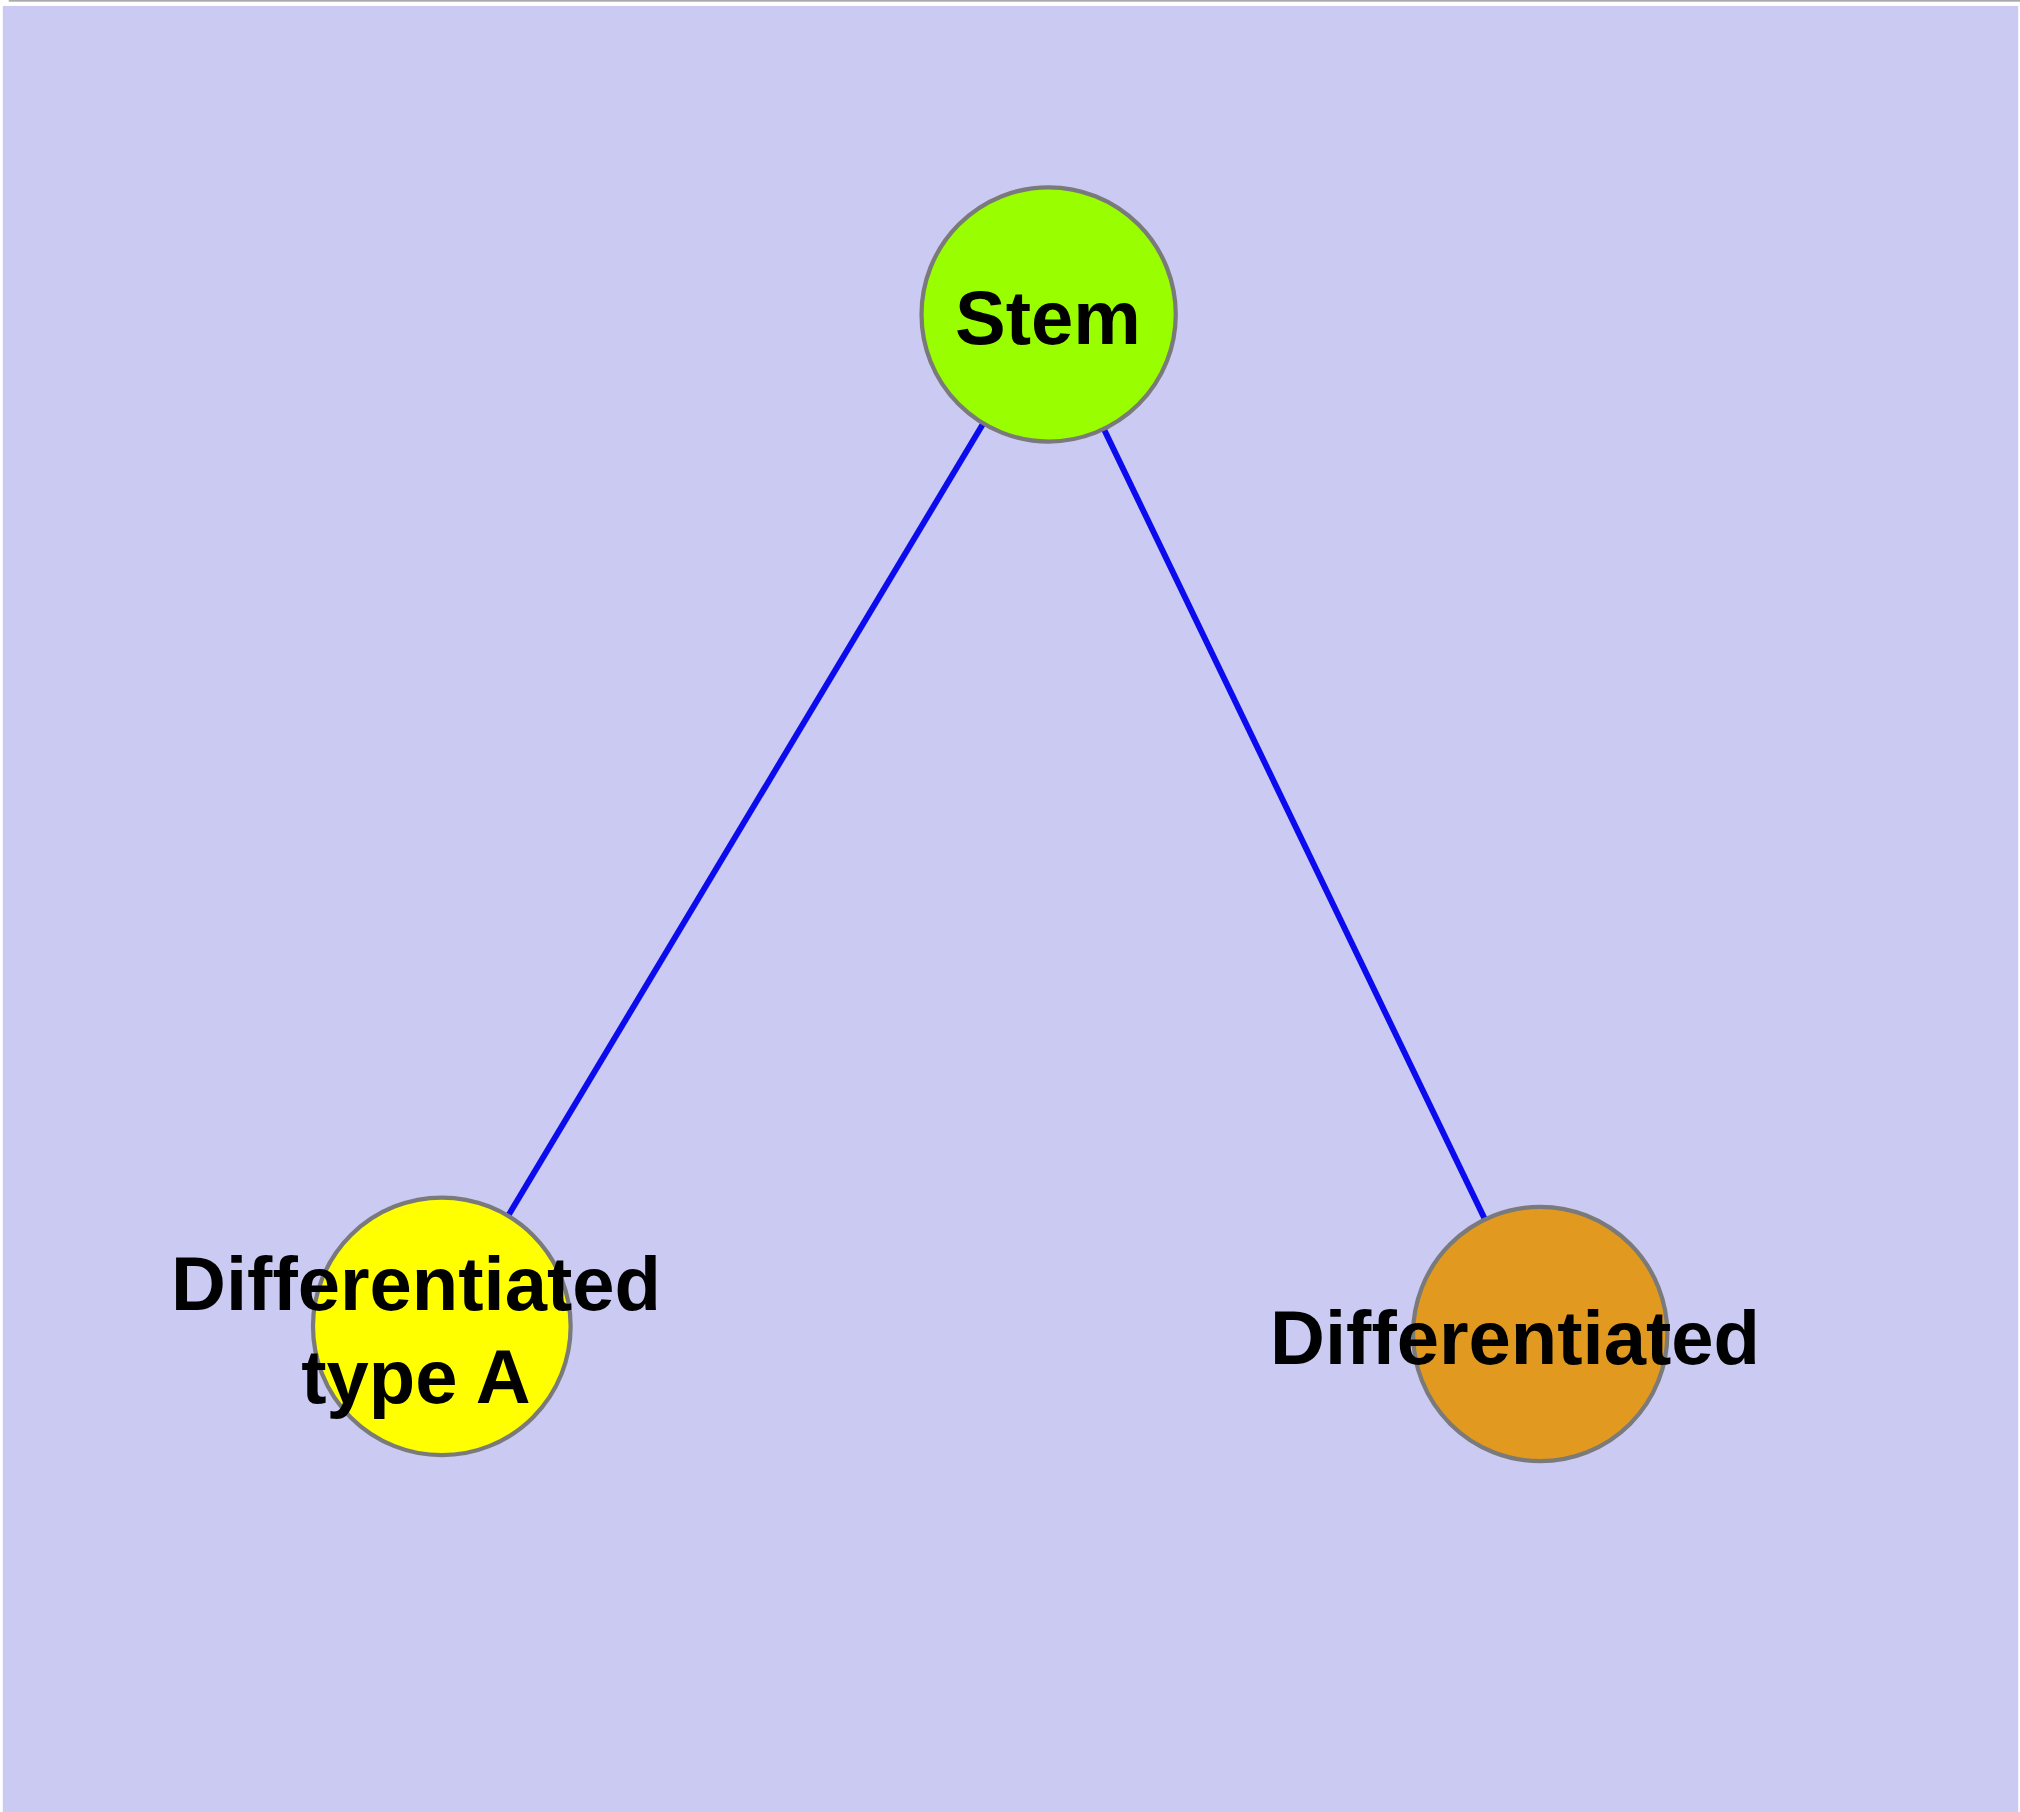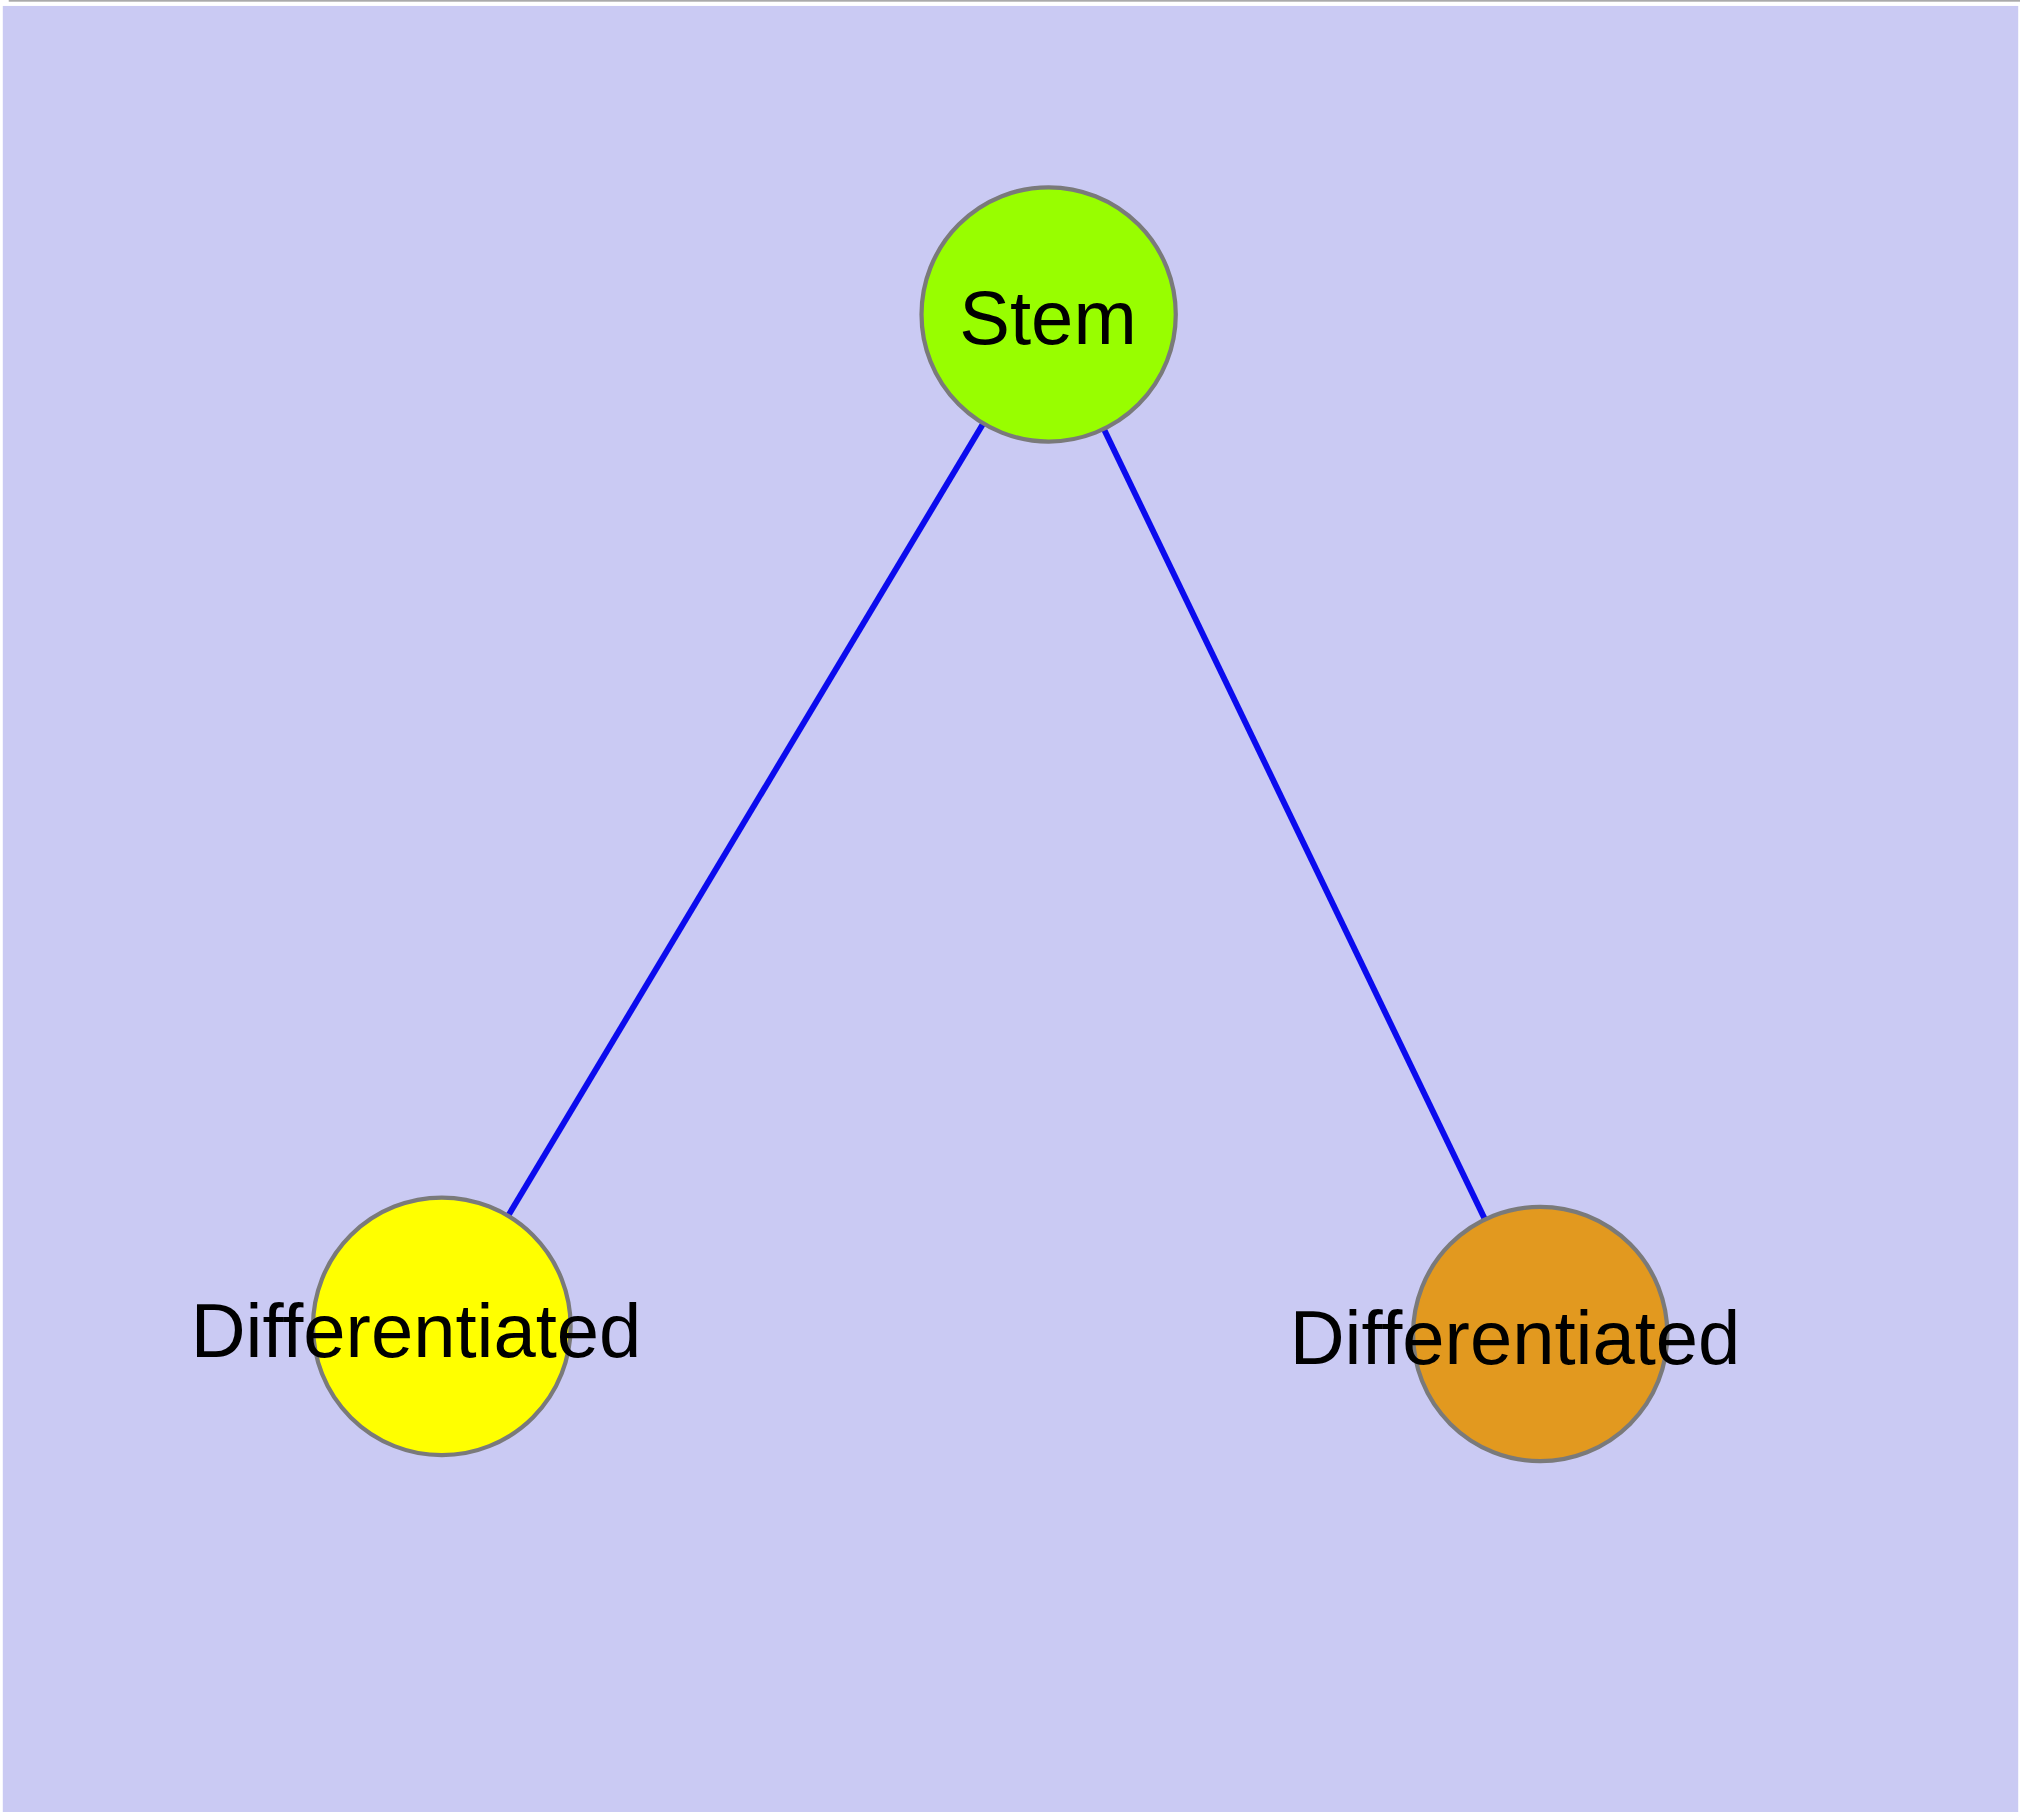--- a/index.html
+++ b/index.html
@@ -23,21 +23,21 @@
     stroke-width: 5px;
   }
   #graph-svg line {
     stroke-width: 7px;
   }
   .node-label {
     position: absolute;
     transform: translate(-50%, -50%);
     text-align: center;
     white-space: nowrap;
-    font-weight: normal;
+    font-weight: bold;
     font-size: 76px;
     line-height: 93px;
     color: #000000;
   }
   #label-stem   { left: 1048px; top: 317px; }
   #label-type-a { left: 416px;  top: 1330px; }
   #label-type-b { left: 1515px; top: 1337px; }
 </style>
 </head>
 <body>
@@ -57,20 +57,21 @@
     <circle cx="521" cy="1565" r="152" fill="#ffff00" stroke="#7a7a7a"></circle>
     <circle cx="1817" cy="1574" r="150" fill="#e2991f" stroke="#7a7a7a"></circle>
   </svg>
 
   <div class="node-label" id="label-stem">
     <div class="lbl-line">Stem</div>
   </div>
 
   <div class="node-label" id="label-type-a">
     <div class="lbl-line">Differentiated</div>
+    <div class="lbl-line">type A</div>
   </div>
 
   <div class="node-label" id="label-type-b">
     <div class="lbl-line">Differentiated</div>
   </div>
 
 </div>
 
 
 </body></html>

